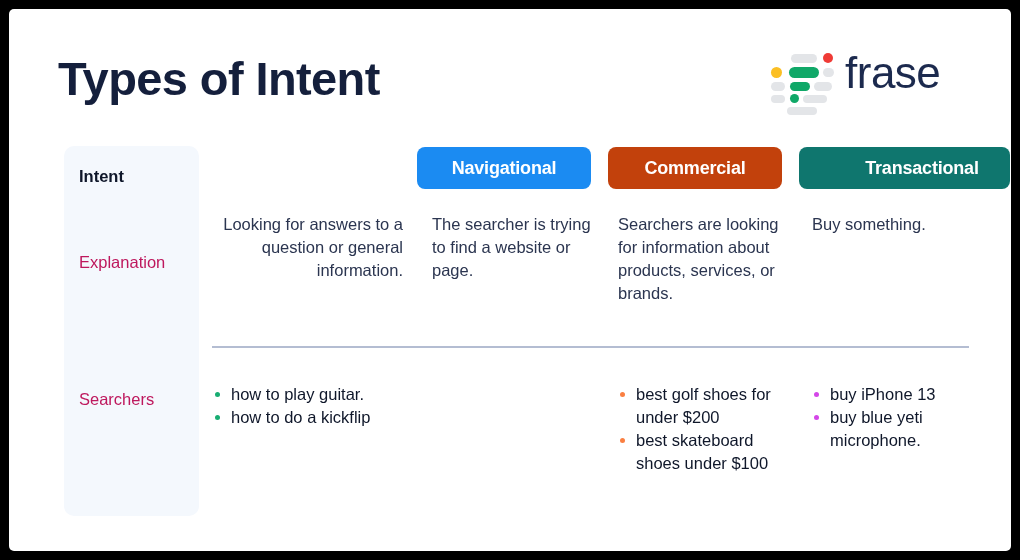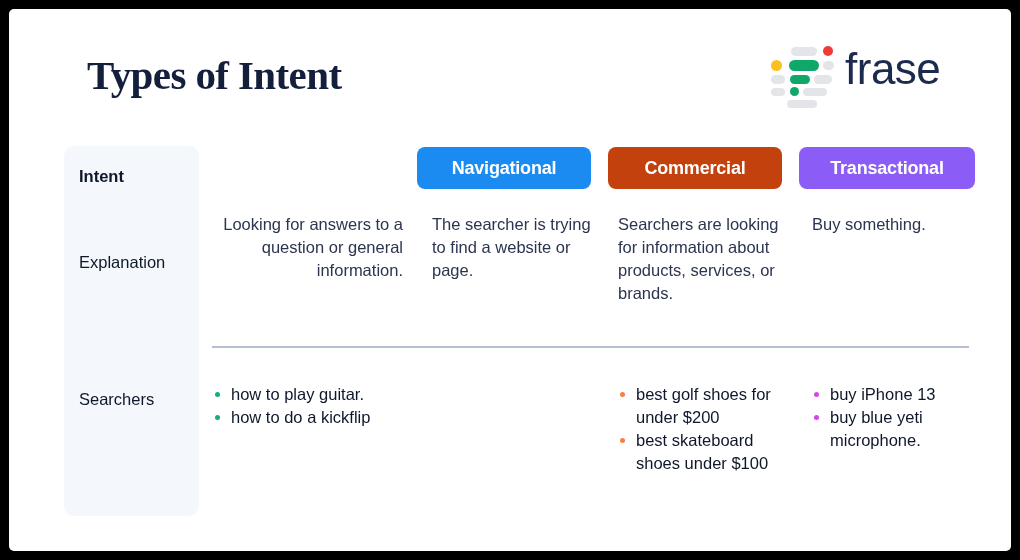--- a/index.html
+++ b/index.html
@@ -30,38 +30,37 @@
     width: 1002px;
     height: 542px;
     background: #ffffff;
     border-radius: 5px;
     overflow: hidden;
   }
 
   
   .page-title {
     position: absolute;
-    left: 78px;
+    left: 49px;
     top: 42px;
-    font-size: 41px;
+    font-size: 47px;
     font-weight: bold;
     color: #141f3c;
     letter-spacing: -0.6px;
     white-space: nowrap;
-    font-family: Liberation Serif, serif;
   }
 
   .logo {
     position: absolute;
     left: 760px;
-    top: 30px;
+    top: 42px;
     width: 210px;
     height: 66px;
     display: flex;
-    align-items: center;
+    align-items: flex-start;
   }
   .logo-mark {
     position: relative;
     width: 62px;
     height: 56px;
     flex: 0 0 auto;
   }
   .logo-mark i {
     position: absolute;
     display: block;
@@ -89,21 +88,21 @@
     top: 137px;
     width: 135px;
     height: 370px;
     background: #f4f8fd;
     border-radius: 10px;
   }
   .rail-label {
     position: absolute;
     left: 70px;
     font-size: 16.5px;
-    color: #0f172a;
+    color: #be185d;
     white-space: nowrap;
   }
   .rail-label.is-head {
     font-weight: bold;
     color: #0f172a;
     top: 158px;
   }
   .rail-label.is-expl { top: 244px; }
   .rail-label.is-exam { top: 381px; }
 
@@ -204,21 +203,21 @@
       <div class="logo-word">frase</div>
     </div>
 
     <div class="rail" style="background: rgb(244, 248, 253);"></div>
     <div class="rail-label is-head">Intent</div>
     <div class="rail-label is-expl">Explanation</div>
     <div class="rail-label is-exam">Searchers</div>
 
     <div class="badge badge-1" style="background: rgb(27, 139, 242);">Navigational</div>
     <div class="badge badge-2" style="background: #c2410c;">Commercial</div>
-    <div class="badge badge-3" style="background: #8b5cf6;">Transactional</div>
+    <div class="badge badge-3" style="background: #0f766e; padding-left: 35px;">Transactional</div>
 
     <div class="explain explain-0">Looking for answers to a question or general information.</div>
     <div class="explain explain-1">The searcher is trying to find a website or page.</div>
     <div class="explain explain-2">Searchers are looking for information about products, services, or brands.</div>
     <div class="explain explain-3">Buy something.</div>
 
     <div class="divider" style="background: rgb(180, 189, 210);"></div>
 
     <ul class="examples examples-0" style="--dot: #18ad72;">
       <li>how to play guitar.</li>

